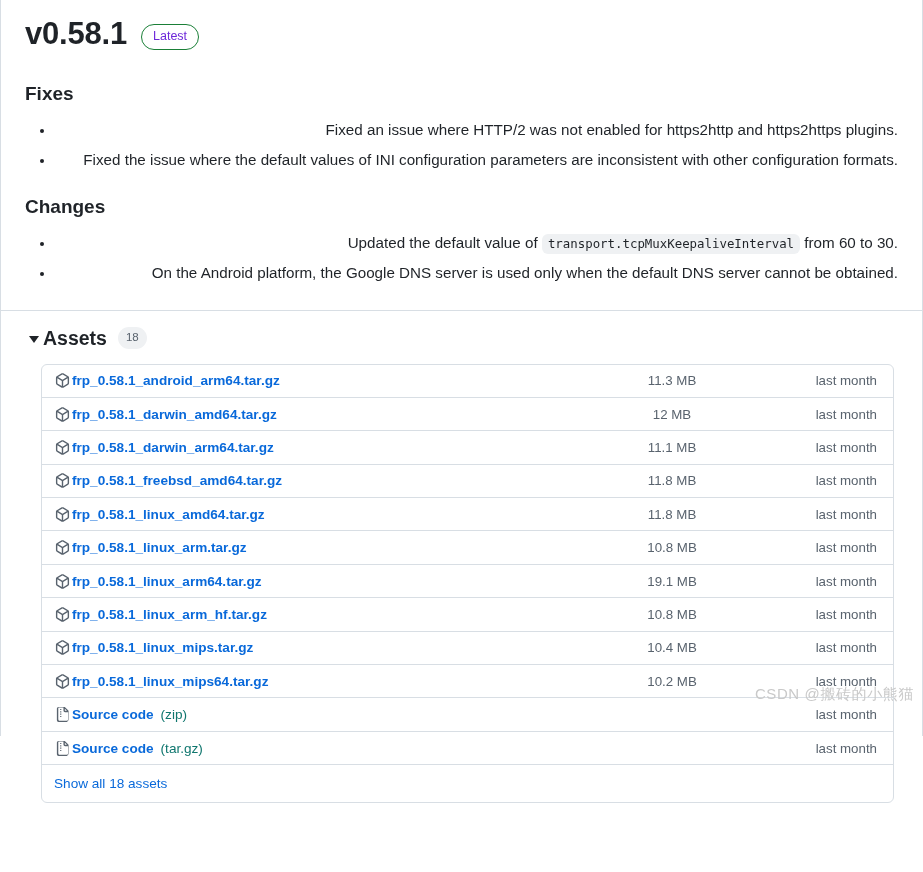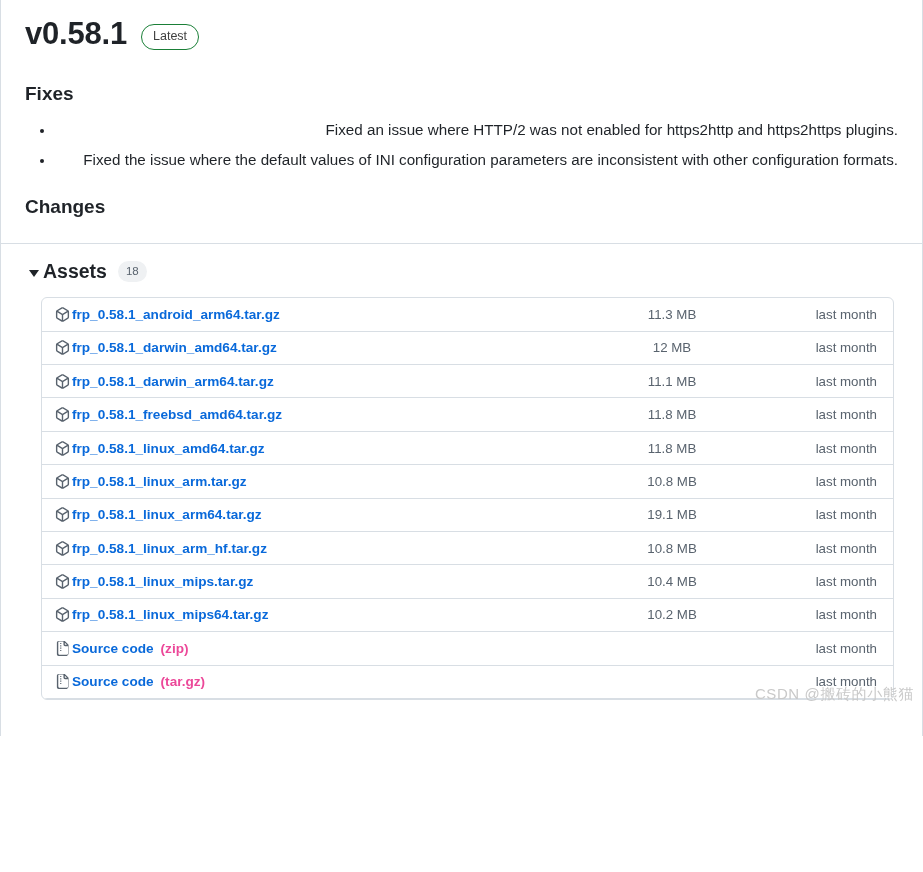--- a/index.html
+++ b/index.html
@@ -39,21 +39,21 @@
   .release-title {
     font-size: 31px;
     font-weight: bold;
     letter-spacing: -0.2px;
     line-height: 1.15;
     color: #1f2328;
   }
   .latest-badge {
     display: inline-block;
     border: 1px solid #1a7f37;
-    color: #404040;
+    color: #6d28d9;
     border-radius: 2em;
     font-size: 12.5px;
     line-height: 1;
     padding: 5px 11px 6px;
     font-weight: 500;
     background: #ffffff;
     margin-top: 6px;
   }
 
   
@@ -165,22 +165,22 @@
     color: #59636e;
   }
   .asset-link {
     color: #0969da;
     text-decoration: none;
     font-weight: 600;
     font-size: 13.6px;
     white-space: nowrap;
   }
   .asset-suffix {
-    color: #ec4899;
-    font-weight: 700;
+    color: #0f766e;
+    font-weight: 400;
     font-size: 13.6px;
     margin-left: 5px;
   }
   .asset-size {
     flex: 0 0 150px;
     text-align: center;
     color: #59636e;
     font-size: 13.3px;
   }
   .asset-date {
@@ -226,20 +226,24 @@
 
   <div class="release-body">
 
     <h2 class="section-heading" id="fixes-heading">Fixes</h2>
     <ul class="md-list">
       <li>Fixed an issue where HTTP/2 was not enabled for https2http and https2https plugins.</li>
       <li>Fixed the issue where the default values of INI configuration parameters are inconsistent with other configuration formats.</li>
     </ul>
 
     <h2 class="section-heading">Changes</h2>
+    <ul class="md-list">
+      <li><span>Updated the default value of </span><code class="inline-code">transport.tcpMuxKeepaliveInterval</code><span> from 60 to 30.</span></li>
+      <li>On the Android platform, the Google DNS server is used only when the default DNS server cannot be obtained.</li>
+    </ul>
   </div>
 
   <hr class="section-divider">
 
   <div class="assets-wrap">
     <div class="assets-header">
       <span class="disclosure-triangle"></span>
       <span class="assets-title">Assets</span>
       <span class="assets-count">18</span>
     </div>
@@ -385,17 +389,20 @@
               <svg viewBox="0 0 16 16" width="15" height="15" fill="currentColor">
                 <path d="M3.5 1.75v11.5c0 .09.048.173.126.217a.75.75 0 0 1 .374.65v.633h8.25A1.75 1.75 0 0 0 14 12.999V5.5h-3.25A1.75 1.75 0 0 1 9 3.75V.5H4.25a.75.75 0 0 0-.75.75Zm7 .062V3.75c0 .138.112.25.25.25h1.938ZM2 1.75C2 .784 2.784 0 3.75 0h5.982c.464 0 .909.184 1.238.513l3.017 3.017c.329.329.513.774.513 1.238v8.232A3.25 3.25 0 0 1 11.25 16H3.75A1.75 1.75 0 0 1 2 14.25ZM5.5 2h1.25v1.25H5.5Zm1.25 2.5H5.5v1.25h1.25Zm-1.25 2.5h1.25v1.25H5.5Zm1.25 2.5H5.5v1.25h1.25Z"></path>
               </svg>
             </span>
             <a class="asset-link" href="#">Source code</a>
             <span class="asset-suffix">(tar.gz)</span>
           </div>
           <div class="asset-size"></div>
           <div class="asset-date">last month</div>
         </div>
+        <div class="show-all-row">
+        <a class="show-all-link" href="#">Show all 18 assets</a>
+      </div>
     </div>
   </div>
 
   <div class="watermark">CSDN @搬砖的小熊猫</div>
 </div>
 
 </body></html>

